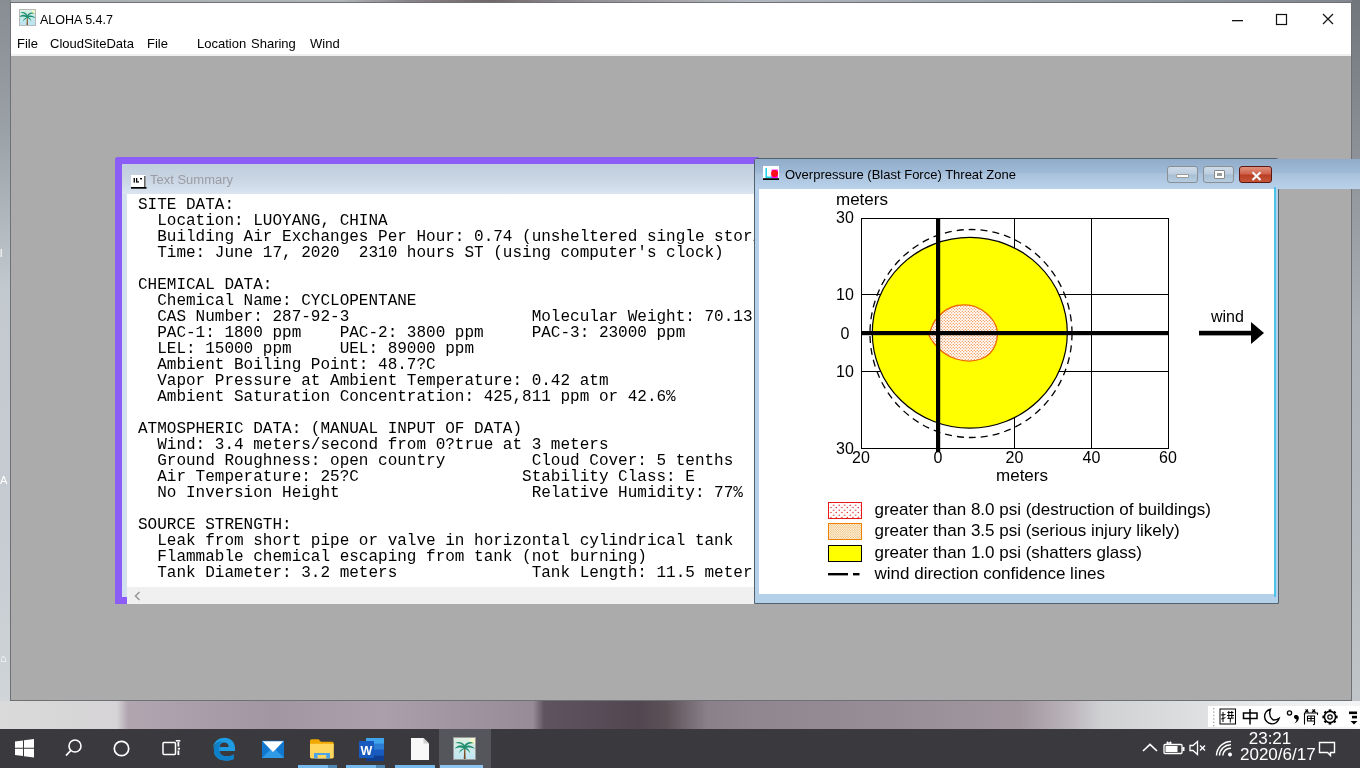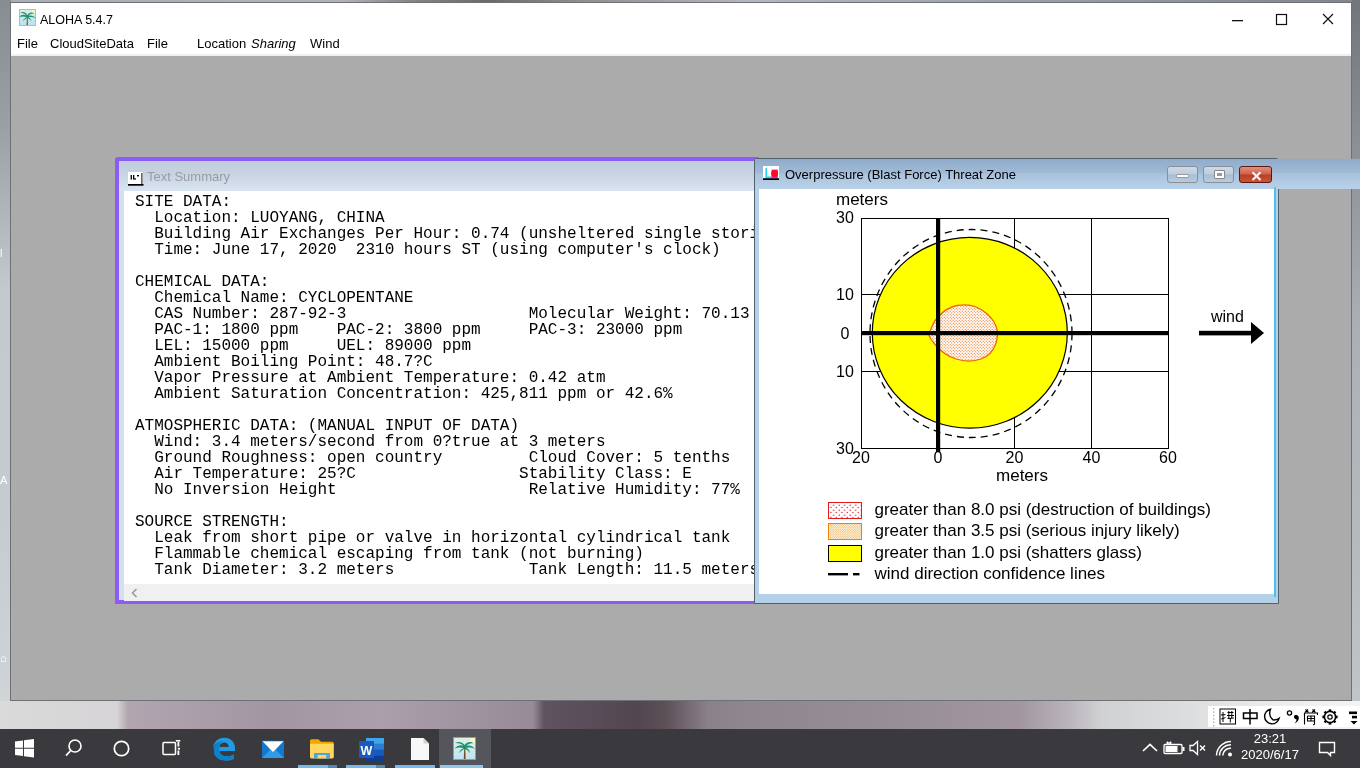--- a/index.html
+++ b/index.html
@@ -43,27 +43,27 @@
       <path d="M97 5 L107 15 M107 5 L97 15" stroke="#111" stroke-width="1.2"></path>
     </svg>
   </div>
 
   <div class="abs" style="left:0;top:30px;width:1340px;height:21px;background:#fff;font-size:13px;color:#000;">
     <span class="abs" style="left:6px;top:3px;text-align:right;">File</span>
     <span class="abs" style="left:39px;top:3px;">Cloud</span>
     <span class="abs" style="left:73px;top:3px;text-align:center;">SiteData</span>
     <span class="abs" style="left:136px;top:3px;">File</span>
     <span class="abs" style="left:186px;top:3px;">Location</span>
-    <span class="abs" style="left:240px;top:3px;font-style:italic;">Sharing</span>
+    <span class="abs" style="left:240px;top:3px;">Sharing</span>
     <span class="abs" style="left:299px;top:3px;">Wind</span>
   </div>
   <div class="abs" style="left:0;top:51px;width:1340px;height:2px;background:#f0f0f0;"></div>
 </div>
 
-<div class="abs" id="tswin" style="left:115px;top:157px;width:645px;height:447px;border:4px solid #8b5cf6;background:#d3e0ef;border-radius:3px 3px 0 0;">
+<div class="abs" id="tswin" style="left:115px;top:157px;width:645px;height:447px;border:7px solid #8b5cf6;background:#d3e0ef;border-radius:3px 3px 0 0;">
 
   <div class="abs" style="left:0;top:0;width:643px;height:30px;background:linear-gradient(180deg,#c0cddd 0%,#c7d3e1 40%,#cfdbe9 70%,#dbe5f1 100%);">
 
     <svg class="abs" style="left:9px;top:11px" width="17" height="15" viewBox="0 0 17 15">
       <rect x="0" y="0" width="14.5" height="12.5" fill="#fff"></rect>
       <rect x="13" y="1" width="1.6" height="12" fill="#666"></rect>
       <rect x="0" y="12" width="15.5" height="1.7" fill="#000"></rect>
       <rect x="2.6" y="3" width="1.3" height="4.6" fill="#000"></rect>
       <rect x="5" y="3" width="1.3" height="4.6" fill="#000"></rect>
       <rect x="6.3" y="6.2" width="1.6" height="1.4" fill="#000"></rect>
@@ -303,21 +303,21 @@
     <path d="M11 5.5 L16 10.5 M16 5.5 L11 10.5" stroke="#fff" stroke-width="1.4"></path>
   </svg>
 
   <svg class="abs" style="left:1215px;top:11px" width="19" height="17" viewBox="0 0 19 17">
     <path d="M1.5 15.5 A14.5 14.5 0 0 1 16 1.5" stroke="#fff" stroke-width="1.5" fill="none"></path>
     <path d="M4.5 15.5 A11 11 0 0 1 16 4.8" stroke="#fff" stroke-width="1.5" fill="none"></path>
     <path d="M7.8 15.5 A7.5 7.5 0 0 1 16 8.2" stroke="#fff" stroke-width="1.5" fill="none"></path>
     <circle cx="15" cy="14.5" r="2" fill="#fff"></circle>
   </svg>
 
-  <div class="abs" style="left:1240px;top:2px;width:60px;height:33px;color:#fff;font-size:13px;text-align:center;line-height:16px;">23:21<br>2020/6/17</div>
+  <div class="abs" style="left:1240px;top:2px;width:60px;height:33px;color:#fff;font-size:17px;text-align:center;line-height:16px;">23:21<br>2020/6/17</div>
 
   <svg class="abs" style="left:1318px;top:12px" width="18" height="18" viewBox="0 0 18 18">
     <path d="M1.5 1.5 L16.5 1.5 L16.5 11.5 L12.5 11.5 L12.5 14.5 L9.5 11.5 L1.5 11.5 Z" stroke="#fff" stroke-width="1.4" fill="none"></path>
   </svg>
 </div>
 
 <div class="abs" id="imebar" style="left:1208px;top:706px;width:152px;height:21px;background:#fff;">
   <svg width="152" height="21" viewBox="0 0 152 21">
 
     <g fill="#b0b0b0">

